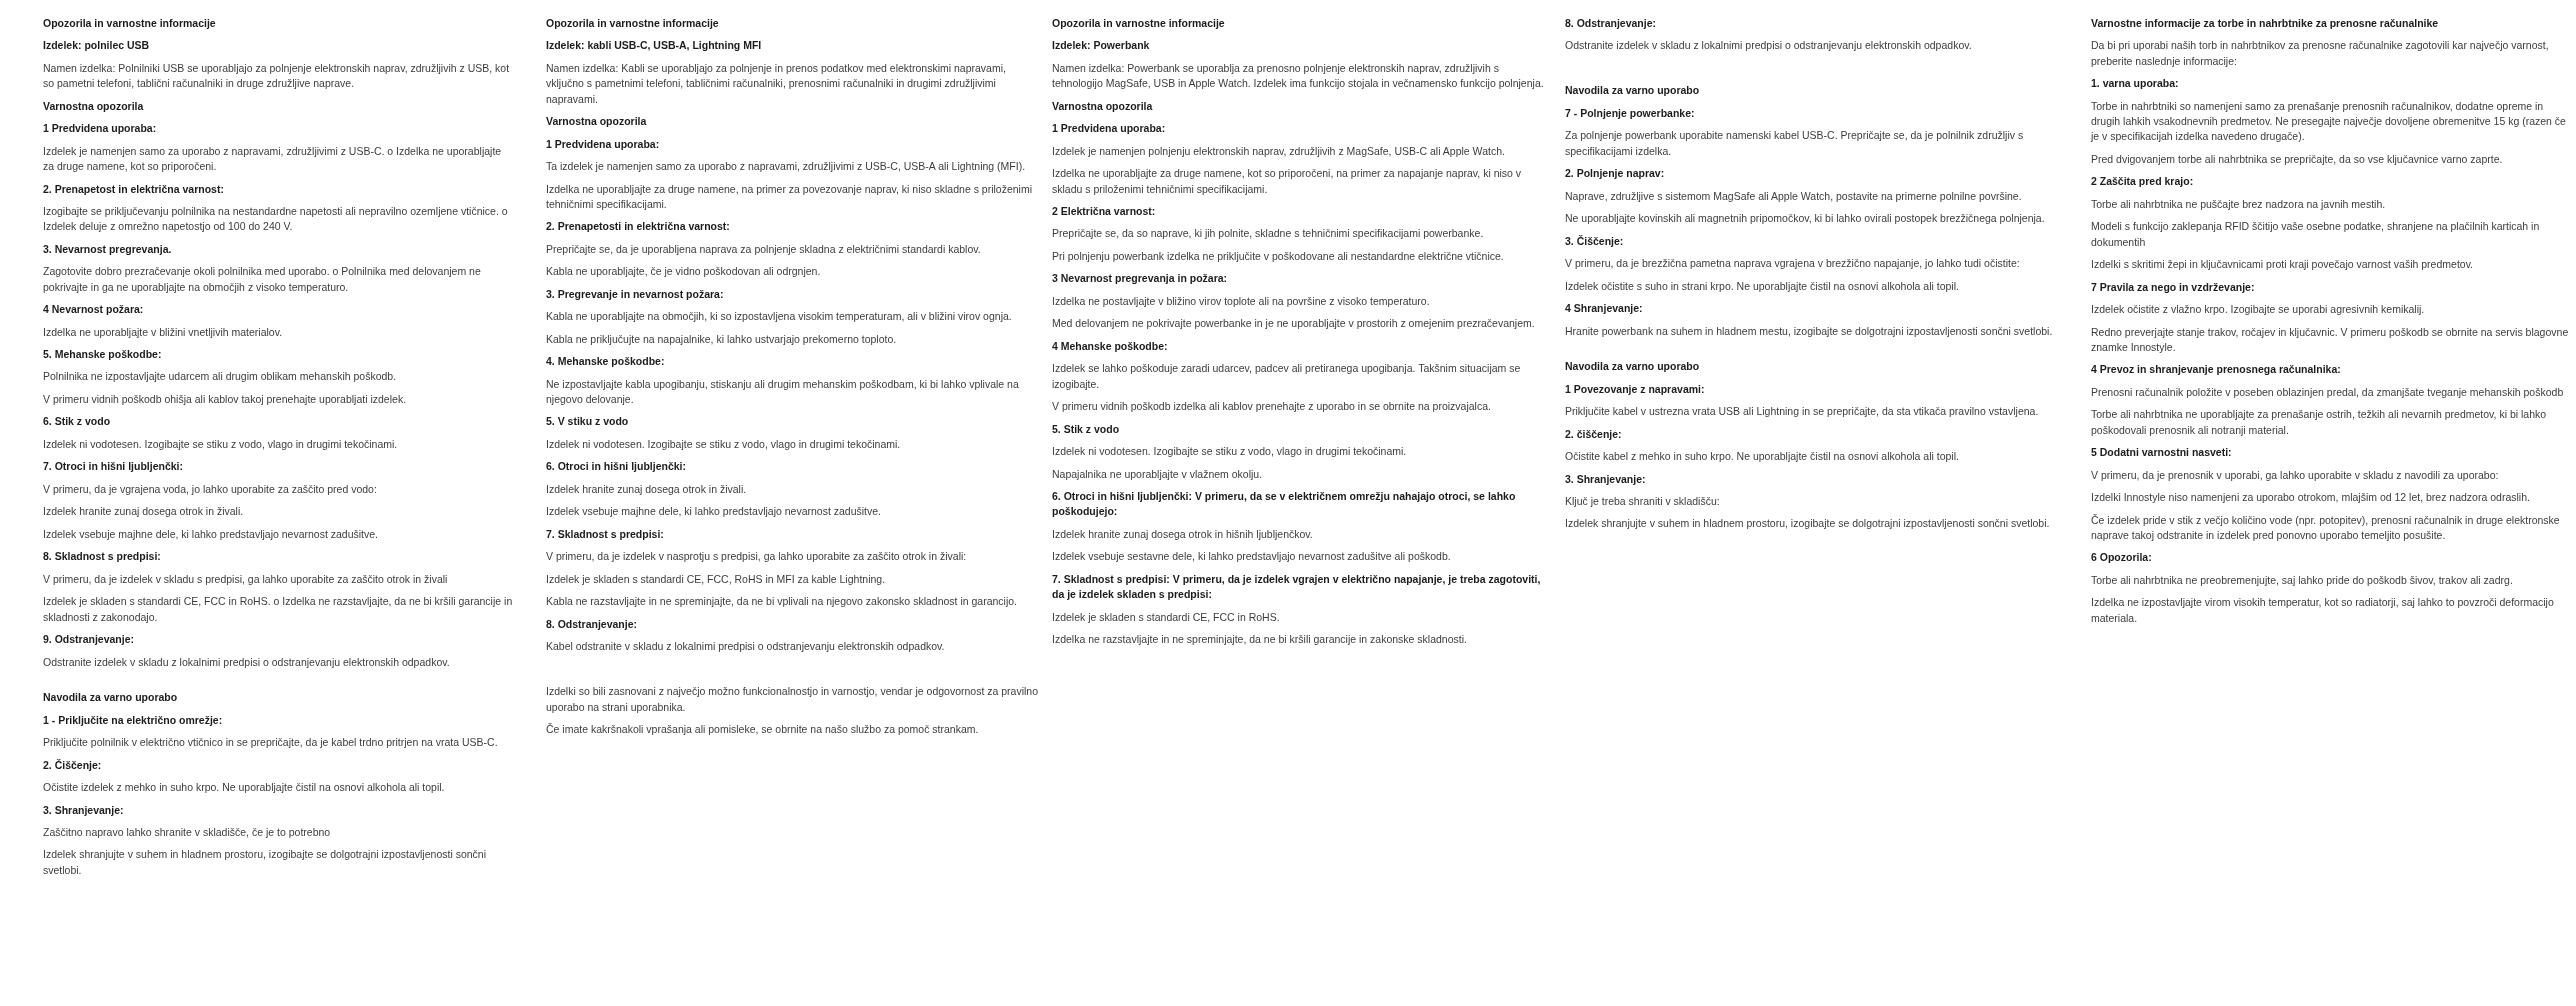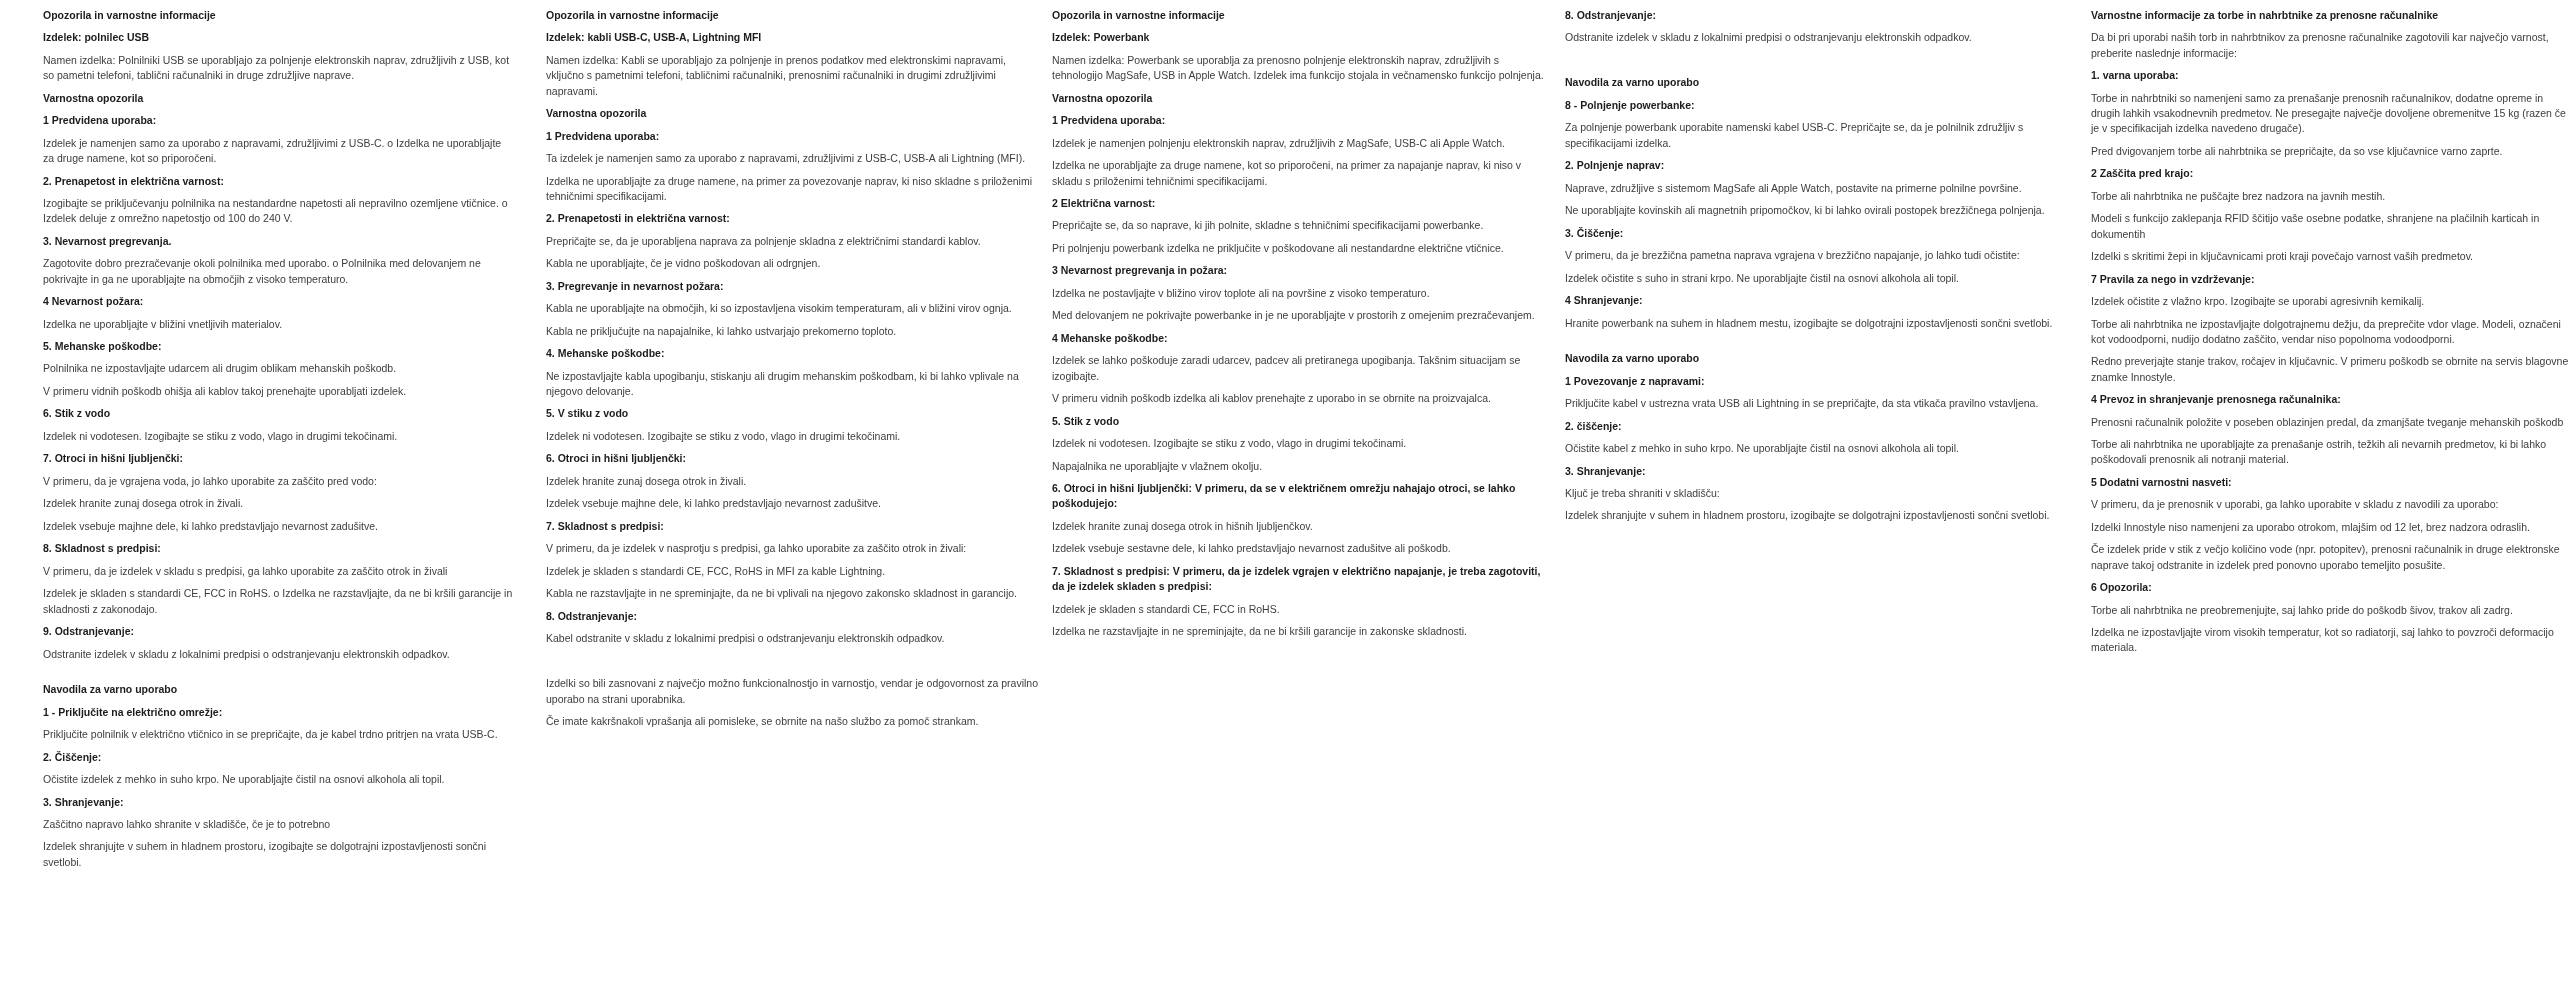--- a/index.html
+++ b/index.html
@@ -12,21 +12,21 @@
     font-family: "Liberation Sans", sans-serif;
   }
   .page {
     position: relative;
     width: 2576px;
     height: 1006px;
     background: #ffffff;
   }
   .col {
     position: absolute;
-    top: 8px;
+    top: 16px;
     font-size: 10.5px;
     line-height: 15.3px;
     color: #3d3d3d;
   }
   .col-1 { left: 43px;   width: 472px; }
   .col-2 { left: 546px;  width: 493px; }
   .col-3 { left: 1052px; width: 497px; }
   .col-4 { left: 1565px; width: 499px; }
   .col-5 { left: 2091px; width: 483px; }
   .b-h {
@@ -138,21 +138,21 @@
       <div class="b-p">Izdelek vsebuje sestavne dele, ki lahko predstavljajo nevarnost zadušitve ali poškodb.</div>
       <div class="b-h">7. Skladnost s predpisi: V primeru, da je izdelek vgrajen v električno napajanje, je treba zagotoviti, da je izdelek skladen s predpisi:</div>
       <div class="b-p">Izdelek je skladen s standardi CE, FCC in RoHS.</div>
       <div class="b-p">Izdelka ne razstavljajte in ne spreminjajte, da ne bi kršili garancije in zakonske skladnosti.</div>
     </div>
   <div class="col col-4">
       <div class="b-h">8. Odstranjevanje:</div>
       <div class="b-p">Odstranite izdelek v skladu z lokalnimi predpisi o odstranjevanju elektronskih odpadkov.</div>
       <div class="gap-lg"></div>
       <div class="b-h">Navodila za varno uporabo</div>
-      <div class="b-h">8 - Polnjenje powerbanke:</div>
+      <div class="b-h">7 - Polnjenje powerbanke:</div>
       <div class="b-p">Za polnjenje powerbank uporabite namenski kabel USB-C. Prepričajte se, da je polnilnik združljiv s specifikacijami izdelka.</div>
       <div class="b-h">2. Polnjenje naprav:</div>
       <div class="b-p">Naprave, združljive s sistemom MagSafe ali Apple Watch, postavite na primerne polnilne površine.</div>
       <div class="b-p">Ne uporabljajte kovinskih ali magnetnih pripomočkov, ki bi lahko ovirali postopek brezžičnega polnjenja.</div>
       <div class="b-h">3. Čiščenje:</div>
       <div class="b-p">V primeru, da je brezžična pametna naprava vgrajena v brezžično napajanje, jo lahko tudi očistite:</div>
       <div class="b-p">Izdelek očistite s suho in strani krpo. Ne uporabljajte čistil na osnovi alkohola ali topil.</div>
       <div class="b-h">4 Shranjevanje:</div>
       <div class="b-p">Hranite powerbank na suhem in hladnem mestu, izogibajte se dolgotrajni izpostavljenosti sončni svetlobi.</div>
       <div class="gap-md"></div>
@@ -170,21 +170,20 @@
       <div class="b-p">Da bi pri uporabi naših torb in nahrbtnikov za prenosne računalnike zagotovili kar največjo varnost, preberite naslednje informacije:</div>
       <div class="b-h">1. varna uporaba:</div>
       <div class="b-p">Torbe in nahrbtniki so namenjeni samo za prenašanje prenosnih računalnikov, dodatne opreme in drugih lahkih vsakodnevnih predmetov. Ne presegajte največje dovoljene obremenitve 15 kg (razen če je v specifikacijah izdelka navedeno drugače).</div>
       <div class="b-p">Pred dvigovanjem torbe ali nahrbtnika se prepričajte, da so vse ključavnice varno zaprte.</div>
       <div class="b-h">2 Zaščita pred krajo:</div>
       <div class="b-p">Torbe ali nahrbtnika ne puščajte brez nadzora na javnih mestih.</div>
       <div class="b-p">Modeli s funkcijo zaklepanja RFID ščitijo vaše osebne podatke, shranjene na plačilnih karticah in dokumentih</div>
       <div class="b-p">Izdelki s skritimi žepi in ključavnicami proti kraji povečajo varnost vaših predmetov.</div>
       <div class="b-h">7 Pravila za nego in vzdrževanje:</div>
       <div class="b-p">Izdelek očistite z vlažno krpo. Izogibajte se uporabi agresivnih kemikalij.</div>
-      <div class="b-p">Torbe ali nahrbtnika ne izpostavljajte dolgotrajnemu dežju, da preprečite vdor vlage. Modeli, označeni kot vodoodporni, nudijo dodatno zaščito, vendar niso popolnoma vodoodporni.</div>
       <div class="b-p">Redno preverjajte stanje trakov, ročajev in ključavnic. V primeru poškodb se obrnite na servis blagovne znamke Innostyle.</div>
       <div class="b-h">4 Prevoz in shranjevanje prenosnega računalnika:</div>
       <div class="b-p">Prenosni računalnik položite v poseben oblazinjen predal, da zmanjšate tveganje mehanskih poškodb</div>
       <div class="b-p">Torbe ali nahrbtnika ne uporabljajte za prenašanje ostrih, težkih ali nevarnih predmetov, ki bi lahko poškodovali prenosnik ali notranji material.</div>
       <div class="b-h">5 Dodatni varnostni nasveti:</div>
       <div class="b-p">V primeru, da je prenosnik v uporabi, ga lahko uporabite v skladu z navodili za uporabo:</div>
       <div class="b-p">Izdelki Innostyle niso namenjeni za uporabo otrokom, mlajšim od 12 let, brez nadzora odraslih.</div>
       <div class="b-p">Če izdelek pride v stik z večjo količino vode (npr. potopitev), prenosni računalnik in druge elektronske naprave takoj odstranite in izdelek pred ponovno uporabo temeljito posušite.</div>
       <div class="b-h">6 Opozorila:</div>
       <div class="b-p">Torbe ali nahrbtnika ne preobremenjujte, saj lahko pride do poškodb šivov, trakov ali zadrg.</div>

